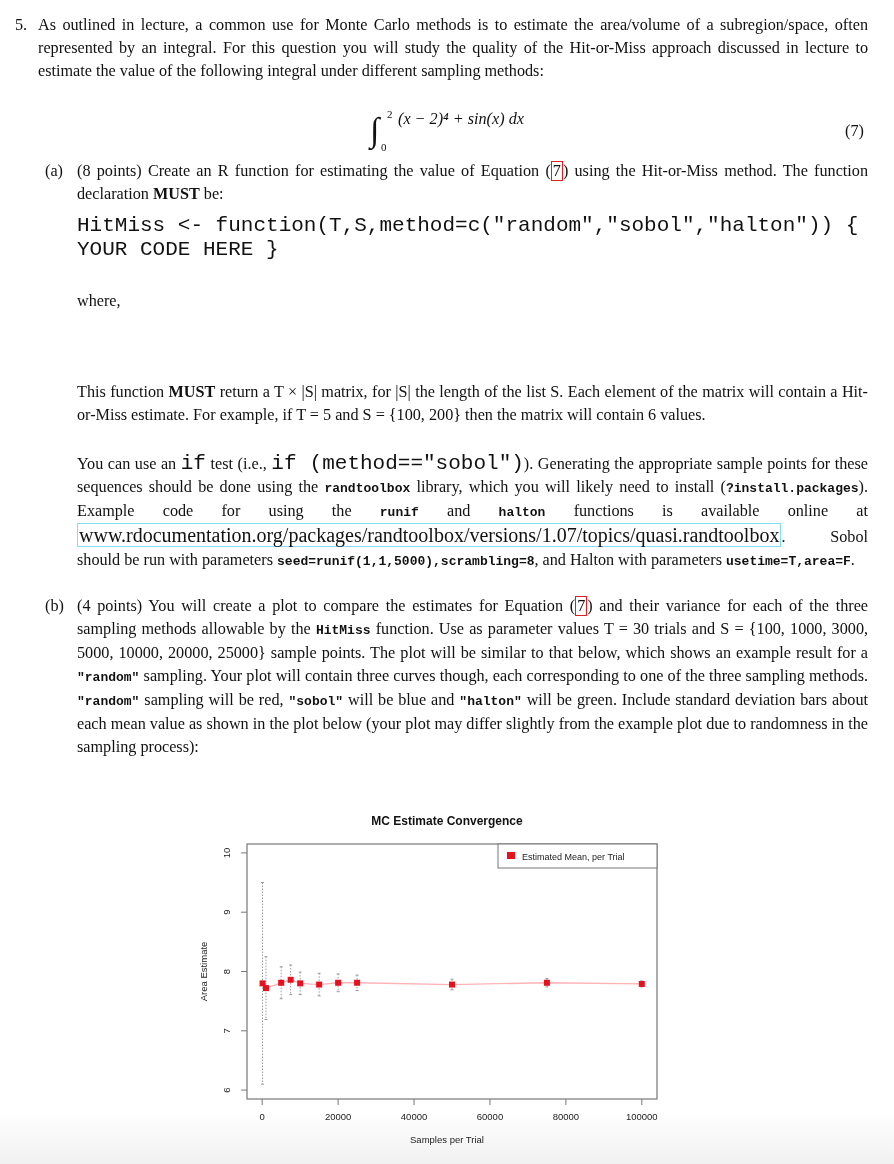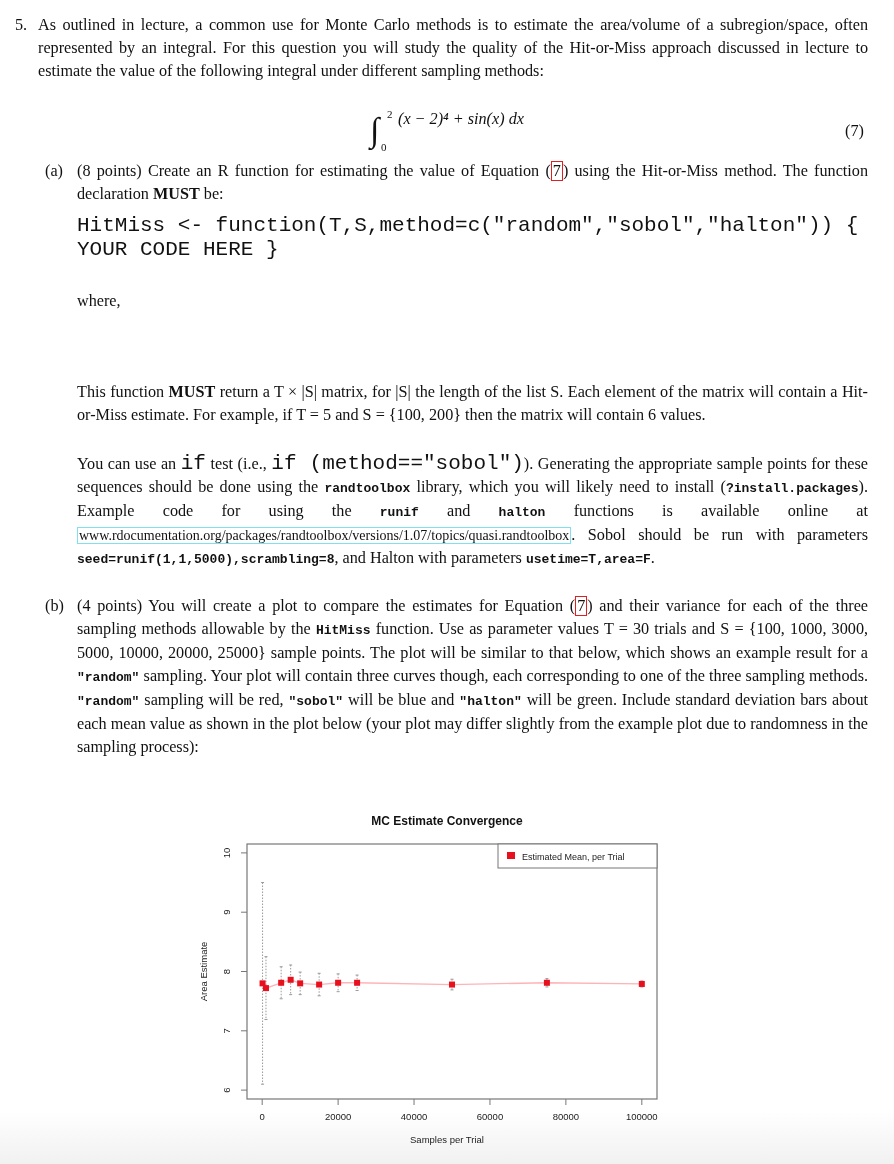--- a/index.html
+++ b/index.html
@@ -89,21 +89,21 @@
       <span>You can use an</span>
       <span class="tt">if</span>
       <span>test (i.e.,</span>
       <span class="tt">if (method=="sobol")</span><span>). Generating the appropriate sample points for these sequences should be done using the</span>
       <span class="ttb">randtoolbox</span>
       <span>library, which you will likely need to install (</span><span class="ttb">?install.packages</span><span>). Example code for using the</span>
       <span class="ttb">runif</span>
       <span>and</span>
       <span class="ttb">halton</span>
       <span>functions is available online at</span>
-      <span class="url" style="font-size:14px;">www.rdocumentation.org/packages/randtoolbox/versions/1.07/topics/quasi.randtoolbox</span><span>. Sobol should be run with parameters</span>
+      <span class="url" style="font-size:20px;">www.rdocumentation.org/packages/randtoolbox/versions/1.07/topics/quasi.randtoolbox</span><span>. Sobol should be run with parameters</span>
       <span class="ttb">seed=runif(1,1,5000),scrambling=8</span><span>, and Halton with parameters</span>
       <span class="ttb">usetime=T,area=F</span><span>.</span>
     </p>
   </div>
 
   <div class="num" style="left:45px;top:595px;">(b)</div>
   <div class="para" style="left:77px;top:595px;width:791px;">
     <p>
       <span>(4 points)</span>
       <span>You will create a plot to compare the estimates for Equation</span>

